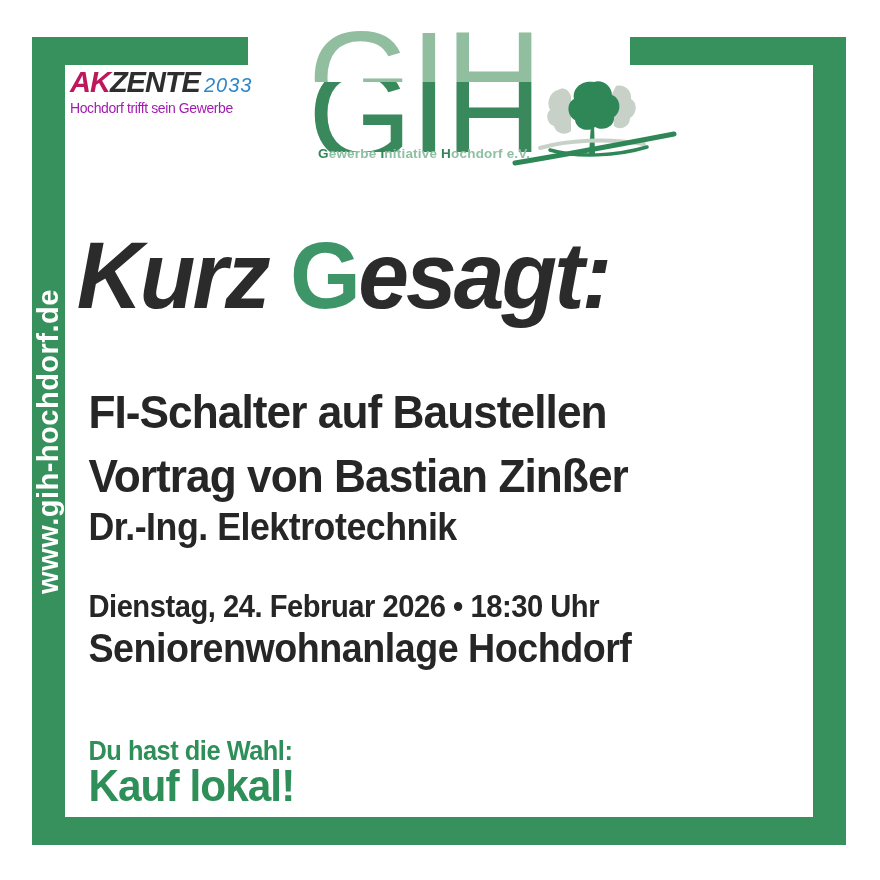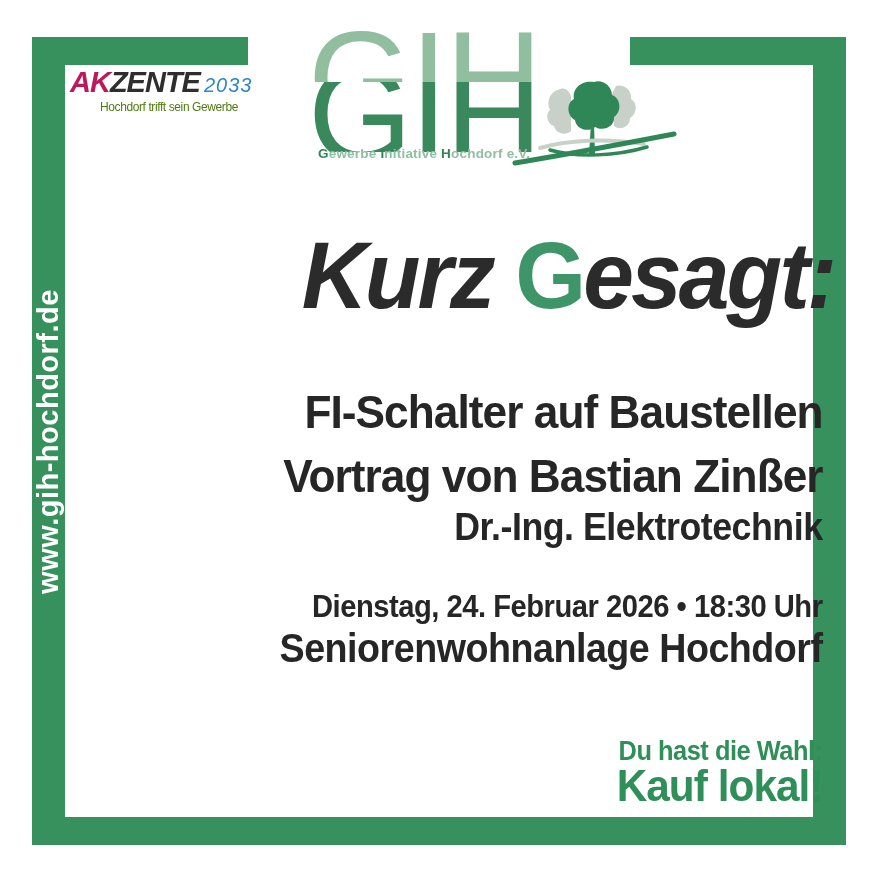--- a/index.html
+++ b/index.html
@@ -22,38 +22,38 @@
   .url-text { transform:rotate(-90deg); white-space:nowrap; color:#ffffff;
               font-weight:bold; font-size:29px; letter-spacing:0.5px; }
 
   
   .akzente { position:absolute; left:70px; top:68px; width:210px; }
   .akz-word { font-style:italic; font-weight:bold; font-size:29px; letter-spacing:-1px;
               color:#2e2e2e; white-space:nowrap; line-height:1; }
   .akz-blue { color:#be185d; }
   .akz-year { font-style:italic; font-size:20px; font-weight:normal; color:#2F86C8;
               letter-spacing:1px; margin-left:4px; }
-  .akz-tag  { font-size:12px; color:#4d7c0f; letter-spacing:-0.4px; margin-top:3px;
-              white-space:nowrap;margin-left:30px; }
+  .akz-tag  { font-size:14px; color:#a21caf; letter-spacing:-0.4px; margin-top:3px;
+              white-space:nowrap; }
 
   
   .gih { position:absolute; left:0; top:0; }
   .gih-letters { position:absolute; left:308px; top:12px; width:260px; height:134px; }
   .gih-text { font-weight:normal; font-size:134px; line-height:134px; letter-spacing:-2px;
               white-space:nowrap;margin-top:36px; }
   .gih-top  { position:absolute; left:0; top:0; height:70px; overflow:hidden; color:#90BE9F; }
   .gih-bot  { position:absolute; left:0; top:70px; height:70px; overflow:hidden; color:#39895C; }
   .gih-bot .gih-text { transform:translateY(-70px); display:block; }
   .gih-sub { position:absolute; left:318px; top:146px; font-weight:bold; font-size:13.5px;
              letter-spacing:0.2px; color:#8FBFA2; white-space:nowrap; }
   .gih-sub b { color:#2F8757; font-weight:bold; }
   .tree { position:absolute; left:512px; top:76px; }
 
   
-  .content { position:absolute; left:65px; right:34px; top:0; height:880px; text-align:right; }
+  .content { position:absolute; left:65px; right:34px; top:0; height:880px; text-align:left; }
   .line { position:absolute; left:0; right:0; color:#262626; transform:scaleX(0.94);
           transform-origin:center; white-space:nowrap; }
 
   .headline { top:222px; font-size:94px; font-weight:bold; font-style:italic;
               letter-spacing:-3px; color:#2b2b2b; transform:scaleX(0.97); }
   .headline .green-g { color:#3E9668; font-style:normal; }
 
   .ev-title  { top:384px; font-size:47px; font-weight:bold; letter-spacing:-1px; }
   .ev-speak  { top:448px; font-size:47px; font-weight:bold; letter-spacing:-1px; }
   .ev-cred   { top:506px; font-size:38px; font-weight:bold; letter-spacing:-0.5px; }

